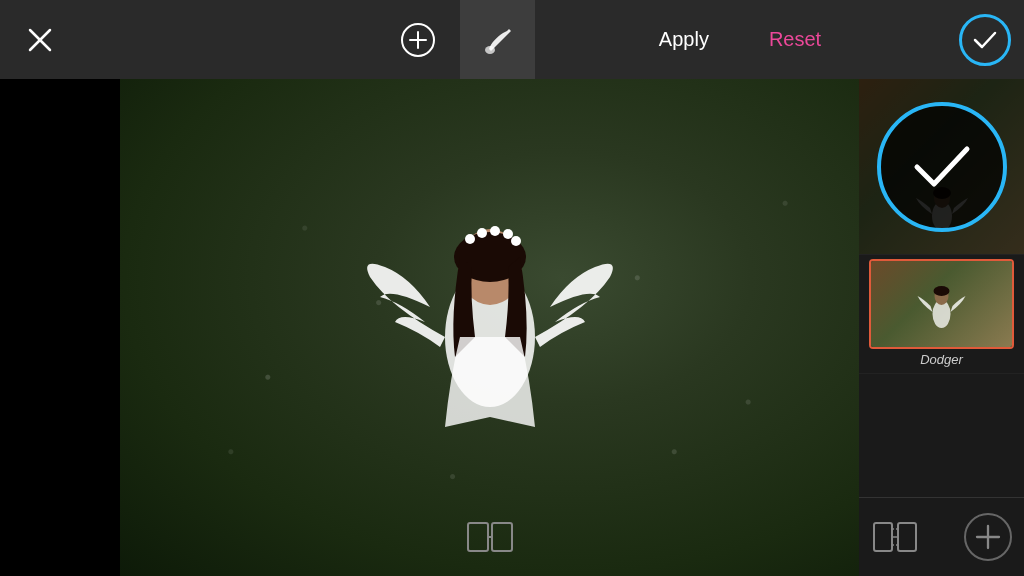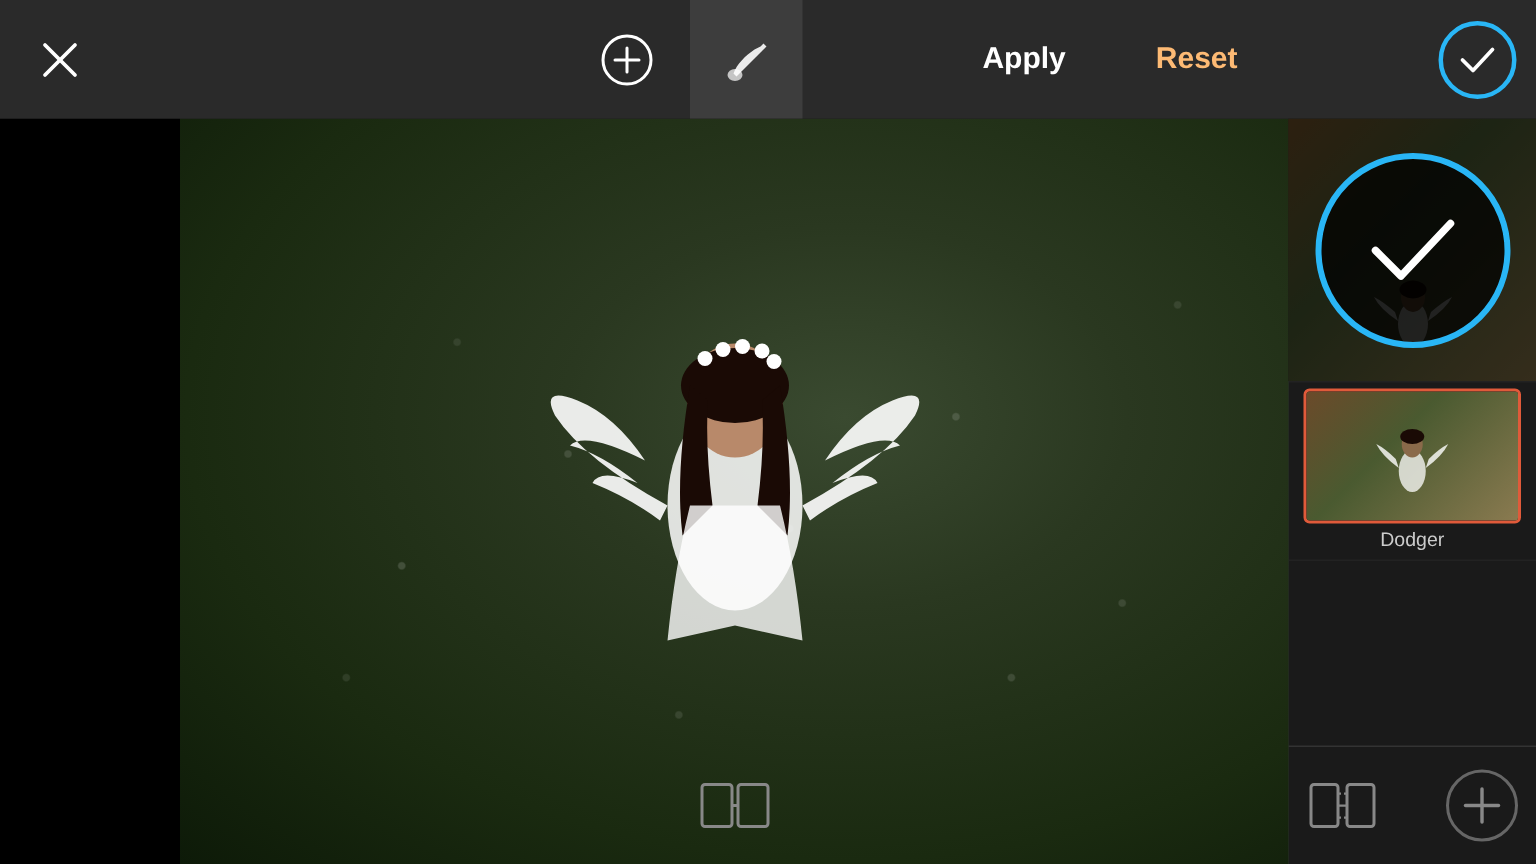--- a/index.html
+++ b/index.html
@@ -75,24 +75,24 @@
       justify-content: center;
       gap: 0;
     }
     .toolbar-btn {
       padding: 10px 30px;
       font-size: 20px;
       cursor: pointer;
       background: transparent;
       border: none;
       color: white;
-      font-weight: 700;
+      font-weight: 400;
     }
     .toolbar-btn.reset {
-      color: #fdba74;
+      color: #ec4899;
     }
     .toolbar-confirm {
       width: 79px;
       height: 79px;
       display: flex;
       align-items: center;
       justify-content: center;
       cursor: pointer;
       flex-shrink: 0;
     }
@@ -219,20 +219,21 @@
       overflow-y: auto;
       gap: 0;
     }
     .filter-item {
       display: flex;
       flex-direction: column;
       align-items: center;
       padding: 4px 2px 6px;
       cursor: pointer;
       border-top: 1px solid #222;
+      font-style: italic;
     }
     .filter-item.selected .filter-thumb {
       border: 2px solid #e05a3a;
     }
     .filter-thumb {
       width: 145px;
       height: 90px;
       border-radius: 4px;
       overflow: hidden;
       position: relative;

